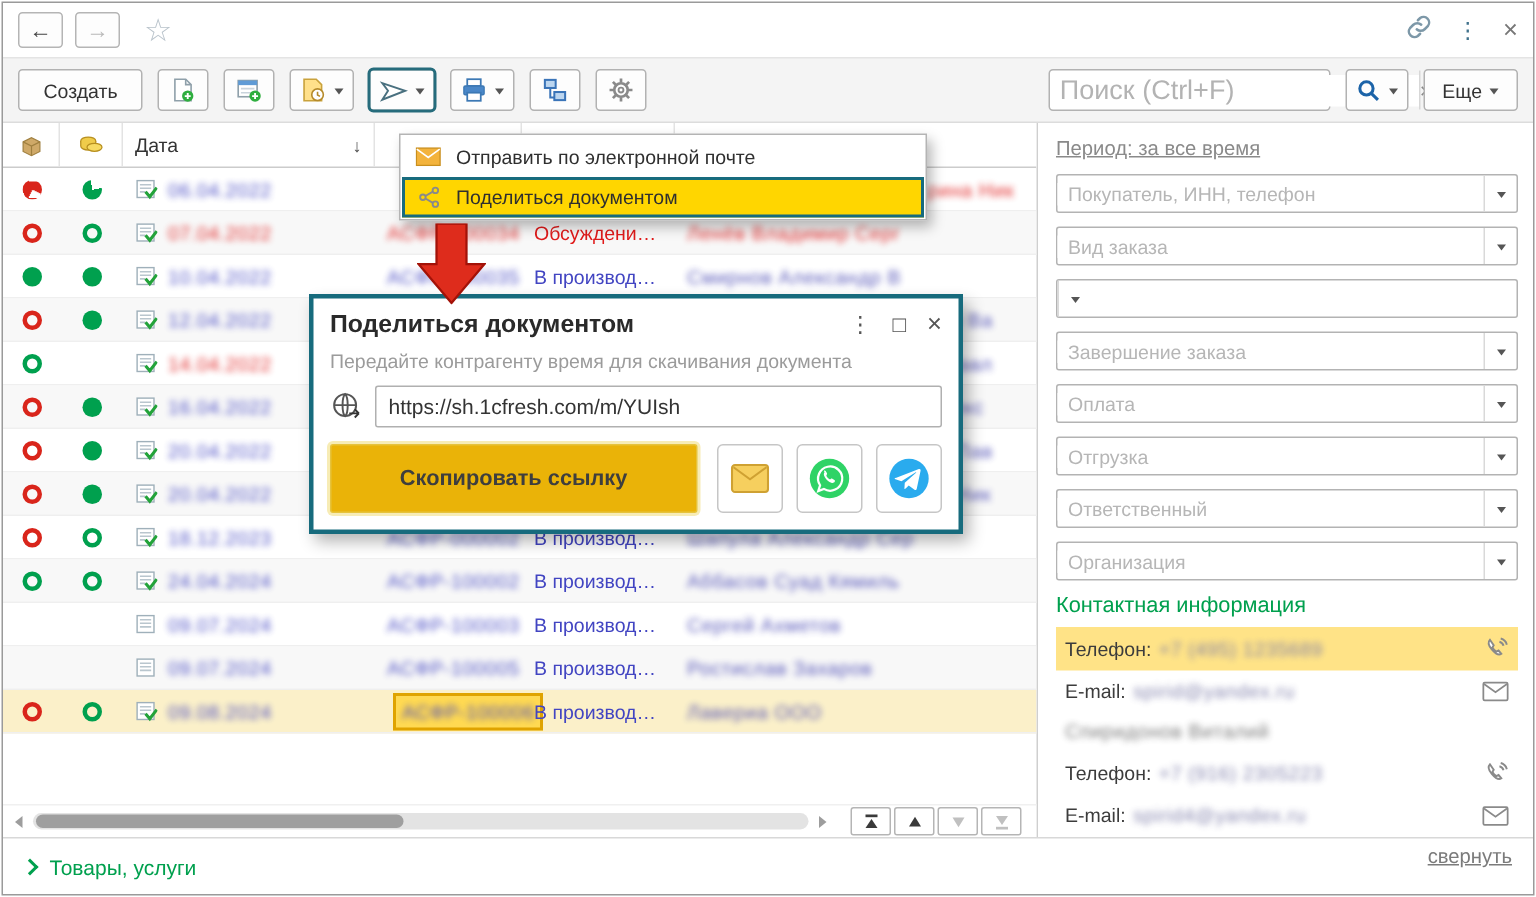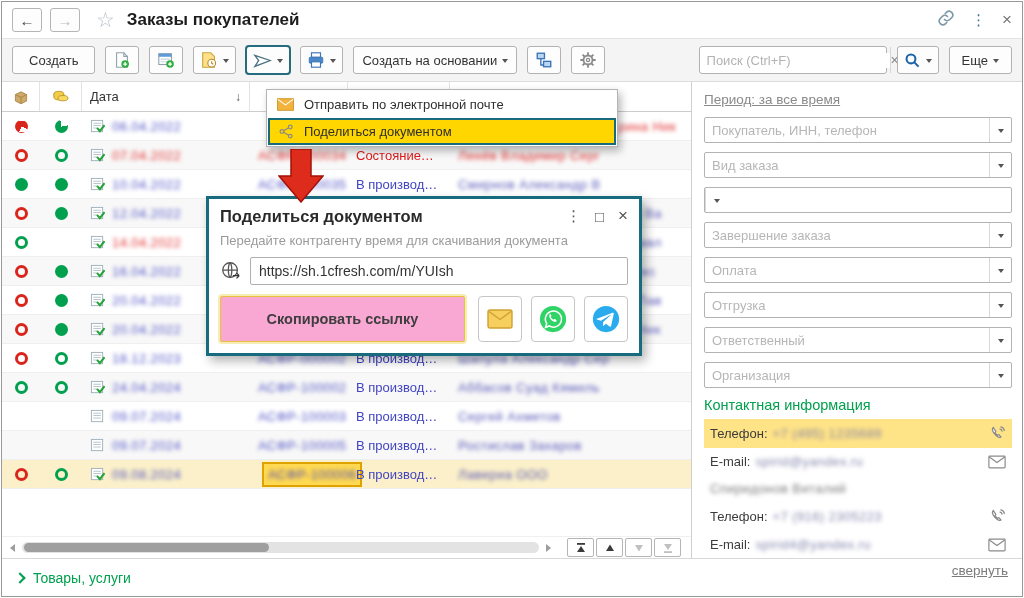--- a/index.html
+++ b/index.html
@@ -17,21 +17,21 @@
   .wclose { font-size:17px; color:#777; }
 
   
   .toolbar { height:44px; display:flex; align-items:center; gap:10px; padding:0 10px; background:#f4f4f4; border-top:1px solid #e4e4e4; border-bottom:1px solid #dcdcdc; }
   .tbtn { height:28px; border:1px solid #b2b2b2; border-radius:3px; background:#fdfdfd; display:flex; align-items:center; justify-content:center; padding:0 8px; font-size:13px; color:#333; gap:5px; }
   .tbtn.icon-only { width:34px; padding:0; }
   .tbtn.w-caret { padding:0 6px; }
   .tbtn.active { outline:2px solid #266c7c; outline-offset:-1px; }
   .caret { width:0; height:0; border:3.5px solid transparent; border-top:4.5px solid #555; margin-top:4px; }
   .search-wrap { display:flex; align-items:center; height:28px; border:1px solid #b2b2b2; border-radius:3px; background:#fff; width:188px; margin-left:auto; }
-  .search-wrap input { flex:1; border:0; outline:none; font-size:13px; padding:0 7px; color:#333; font-family:"Liberation Sans",sans-serif; }
+  .search-wrap input { flex:1; border:0; outline:none; font-size:18px; padding:0 7px; color:#333; font-family:"Liberation Sans",sans-serif; }
   .search-wrap input::placeholder { color:#b3b3b3; }
   .search-clear { width:24px; text-align:center; color:#888; font-size:14px; border-left:1px solid #d7d7d7; line-height:26px; }
 
   
   .main { position:relative; display:flex; height:476px;justify-content:center; }
   .list-area { position:relative; flex:1; overflow:hidden; border-right:1px solid #cfcfcf; }
   .thead { display:flex; height:30px; align-items:center; border-bottom:1px solid #cccccc; background:#fff; font-size:13px; color:#333; }
   .thead .c { height:100%; display:flex; align-items:center; border-right:1px solid #e3e3e3; padding-left:8px; }
   .c1{width:38px; justify-content:center; padding-left:0!important;} .c2{width:42px; justify-content:center; padding-left:0!important;}
   .c3{width:168px;} .c4{width:98px;} .c5{width:102px;} .c6{flex:1; border-right:0!important;}
@@ -91,33 +91,32 @@
 
   
   .dialog { position:absolute; left:204px; top:194px; width:436px; background:#fff; border:3px solid #176b7d; box-shadow:4px 5px 10px rgba(0,0,0,.3); z-index:35; padding:7px 11px 11px; }
   .dlg-head { display:flex; align-items:center; gap:14px; }
   .dlg-title { font-size:16.5px; font-weight:bold; color:#2a2a2a; flex:1; }
   .dlg-ic { color:#555; font-size:15px; }
   .dlg-sub { font-size:13px; color:#9b9b9b; margin:7px 0 9px; white-space:nowrap; }
   .url-row { display:flex; align-items:center; gap:8px; margin-bottom:11px; }
   .url-input { flex:1; height:28px; border:1px solid #b0b0b0; border-radius:2px; font-size:14px; color:#333; padding:0 8px; font-family:"Liberation Sans",sans-serif; outline:none; }
   .btn-row { display:flex; gap:9px; }
-  .copy-btn { width:256px; height:46px; background:#f9a8d4; border:1px solid #e6c33c; box-shadow:0 0 0 2px #f7ecb5; border-radius:2px; font-size:14.5px; font-weight:bold; color:#3e3e3e; display:flex; align-items:center; justify-content:center; margin-right:4px; }
+  .copy-btn { width:256px; height:46px; background:#eab308; border:1px solid #e6c33c; box-shadow:0 0 0 2px #f7ecb5; border-radius:2px; font-size:14.5px; font-weight:bold; color:#3e3e3e; display:flex; align-items:center; justify-content:center; margin-right:4px; }
   .sq-btn { width:46px; height:46px; border:1px solid #c6c6c6; border-radius:4px; background:#fff; display:flex; align-items:center; justify-content:center; }
 </style>
 </head>
 <body>
 
 <div id="window">
 
   <div class="titlebar">
     <div class="navbtn">←</div>
     <div class="navbtn disabled">→</div>
     <span class="star">☆</span>
-    <span class="wtitle">Заказы покупателей</span>
     <div class="tb-right">
       <span>
         <svg width="18" height="18" viewBox="0 0 24 24" fill="none" stroke="#7d98a8" stroke-width="2.2" stroke-linecap="round">
           <path d="M10 14a5 5 0 0 0 7 0l3-3a5 5 0 0 0-7-7l-2 2"></path>
             <path d="M14 10a5 5 0 0 0-7 0l-3 3a5 5 0 0 0 7 7l2-2"></path>
         </svg>
       </span>
       <span class="kebab">⋮</span>
       <span class="wclose">×</span>
     </div>
@@ -155,24 +154,20 @@
           <polygon points="2,4 20,10 2,17 6.5,10" fill="#fff" stroke="#49707f" stroke-width="1.5"></polygon>
         </svg>
       <span class="caret"></span>
     </div>
     <div class="tbtn w-caret">
       <svg width="18" height="18" viewBox="0 0 20 20">
           <rect x="5" y="2" width="10" height="5" fill="#fff" stroke="#3c78b4" stroke-width="1.3"></rect>
           <rect x="2.5" y="7" width="15" height="6.5" rx="1" fill="#4a87c8" stroke="#3c78b4" stroke-width="1"></rect>
           <rect x="5" y="12" width="10" height="6" fill="#fff" stroke="#3c78b4" stroke-width="1.3"></rect>
         </svg>
-      <span class="caret"></span>
-    </div>
-    <div class="tbtn">
-      <span>Создать на основании</span>
       <span class="caret"></span>
     </div>
     <div class="tbtn icon-only">
       <svg width="18" height="18" viewBox="0 0 20 20" fill="none" stroke="#3a74b8" stroke-width="1.5">
           <rect x="2.5" y="2.5" width="8" height="6" fill="#bcd6f0"></rect>
           <rect x="9.5" y="11.5" width="8" height="6" fill="#bcd6f0"></rect>
           <path d="M6.5 8.5v7h3"></path>
         </svg>
     </div>
     <div class="tbtn icon-only">
@@ -261,21 +256,21 @@
               <svg class="docico" width="15" height="15" viewBox="0 0 16 16">
                 <rect x="1.5" y="1.5" width="12" height="12" fill="#fff" stroke="#9fb0ba"></rect>
                 <path d="M3.5 4.5h8M3.5 7h8M3.5 9.5h4" stroke="#b9c6ce" stroke-width="1.1"></path>
                 <path d="M7.5 9.5l3 3.5 5-6.5" fill="none" stroke="#23a33a" stroke-width="2.2"></path>
               </svg>
               <span class="blur t-red">07.04.2022</span>
             </div>
        <div class="c c4">
               <span class="blur t-red">АСФР-000034</span>
             </div>
-       <div class="c c5 t-red">Состояние…</div>
+       <div class="c c5 t-red">Обсуждени…</div>
        <div class="c c6">
               <span class="blur t-red">Ленёв Владимир Серг</span>
             </div>
      </div>
           <div class="trow">
        <div class="c c1">
               <span class="st dot-green"></span>
             </div>
        <div class="c c2">
               <span class="st dot-green"></span>

